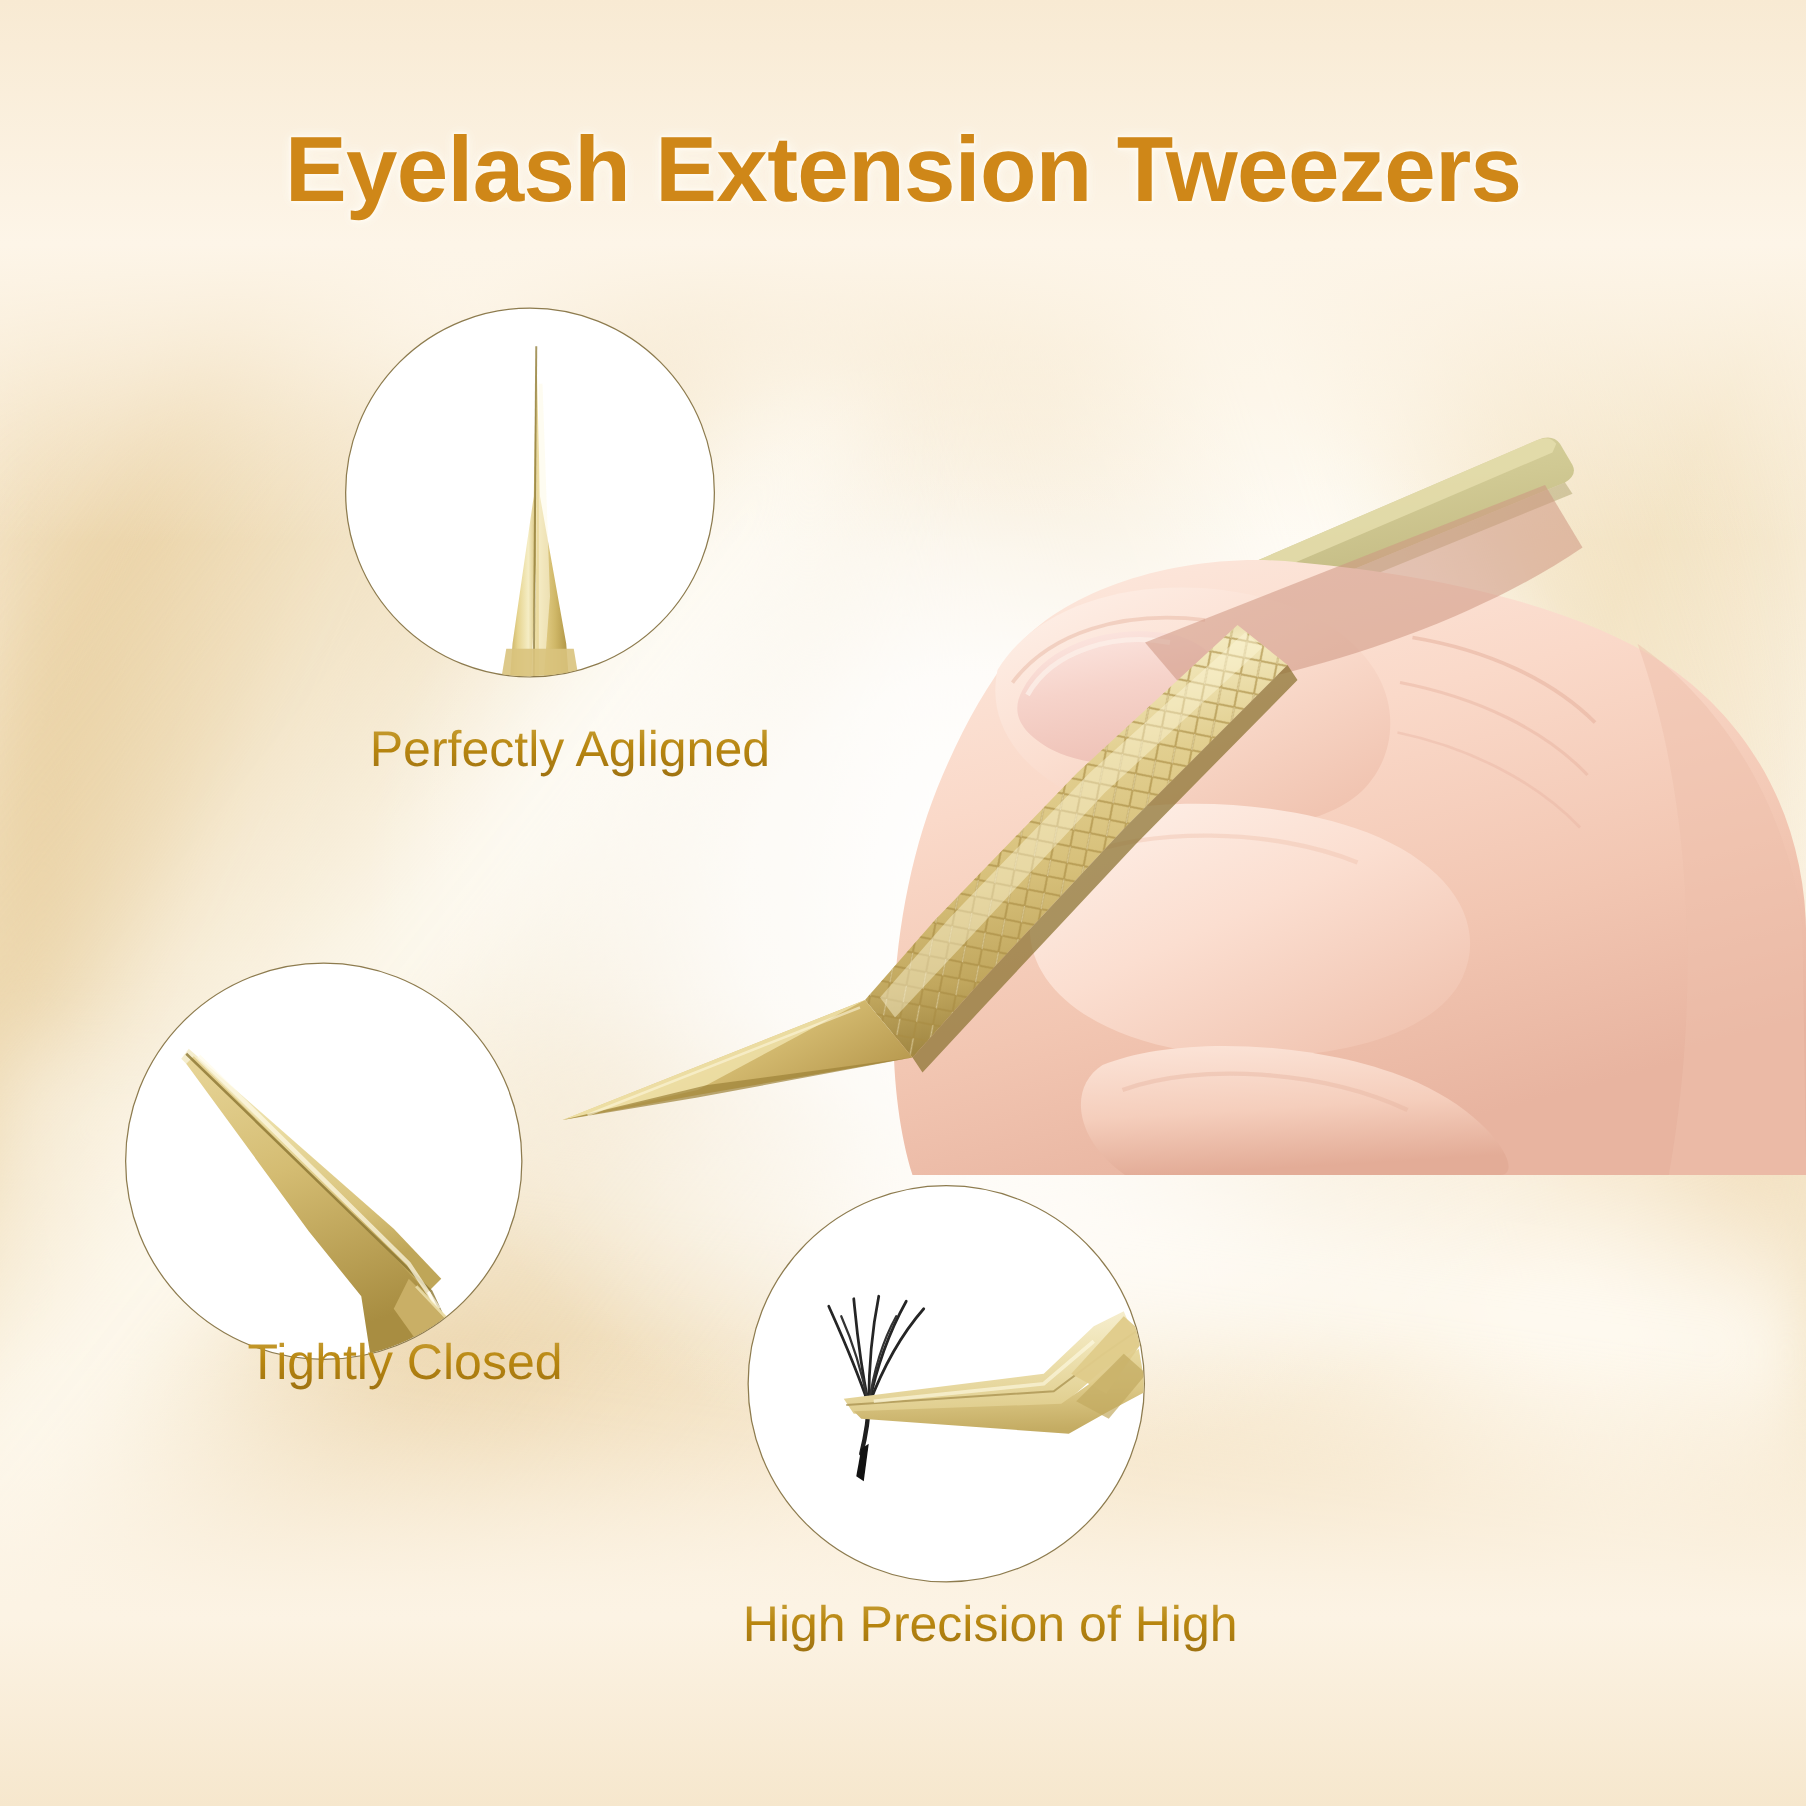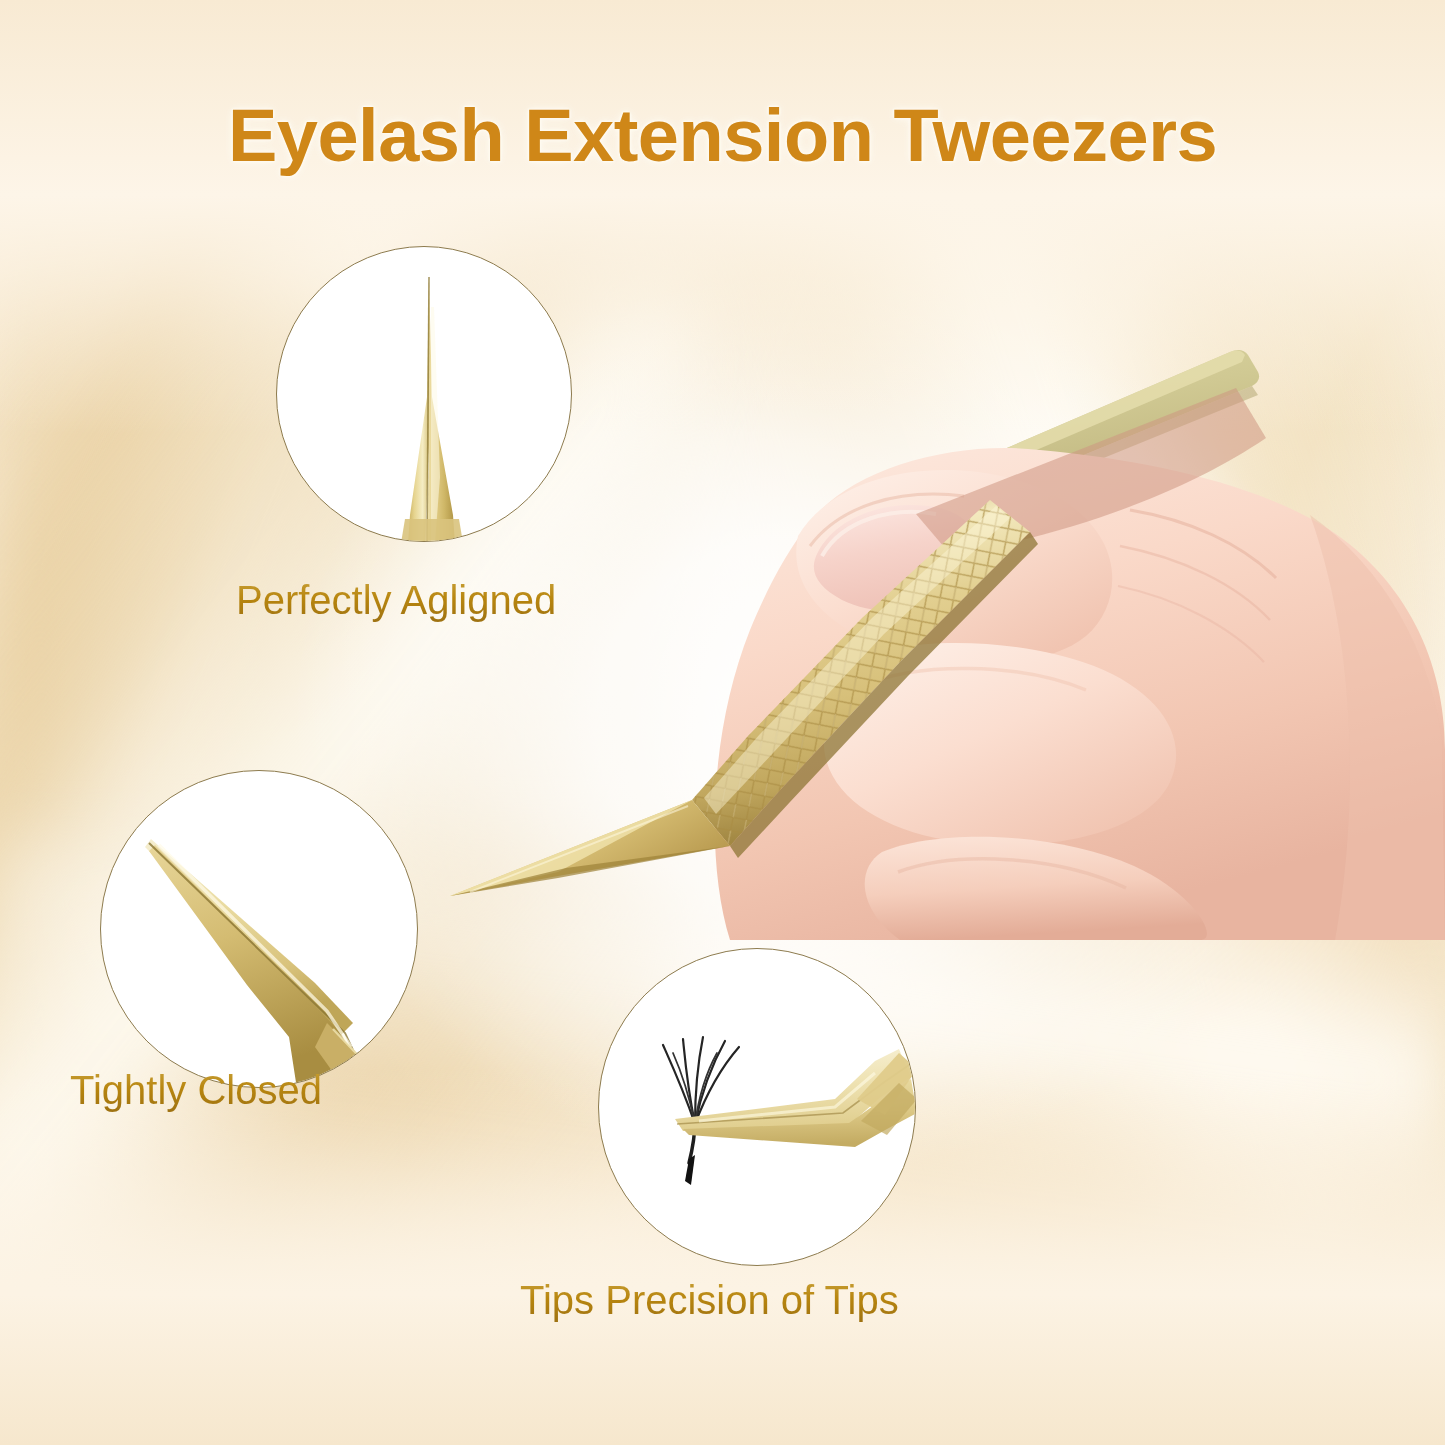--- a/index.html
+++ b/index.html
@@ -91,21 +91,21 @@
     position: absolute;
     border-radius: 50%;
     border: 1.6px solid #8d7b4e;
     background:
       radial-gradient(circle at 50% 46%, #ffffff 0%, #ffffff 72%, #fefdfa 90%, #fdfbf5 100%);
     overflow: hidden;
     box-sizing: border-box;
   }
   .clabel {
     position: absolute;
-    text-align: left;
+    text-align: right;
     font-size: 40px;
     white-space: nowrap;
     background: linear-gradient(180deg, #c8a13a 0%, #b8860f 45%, #9d7112 100%);
     -webkit-background-clip: text;
     background-clip: text;
     color: transparent;
     -webkit-text-fill-color: transparent;
     text-shadow: none;
   }
 
@@ -411,16 +411,16 @@
                  L 90 186 Z" fill="url(#c3Bot)"></path>
 
         <path d="M78 175 L 244 164 L 284 134 L 310 116" fill="none" stroke="#A48C48" stroke-width="1.6" opacity="0.7"></path>
 
         <path d="M100 172 L 236 158 L 276 124" fill="none" stroke="#FFFBE6" stroke-width="3" opacity="0.6"></path>
 
         <path d="M258 150 L 300 104 L 318 120 L 286 166 Z" fill="#DFCB8A" opacity="0.95"></path>
         <path d="M262 172 L 300 134 L 318 150 L 288 186 Z" fill="#C2A95F" opacity="0.7"></path>
       </svg>
     </div>
-    <div class="clabel" id="label-3">Tips Precision of Tips</div>
+    <div class="clabel" id="label-3">High Precision of High</div>
   </div>
 
 </div>
 
 </body></html>

